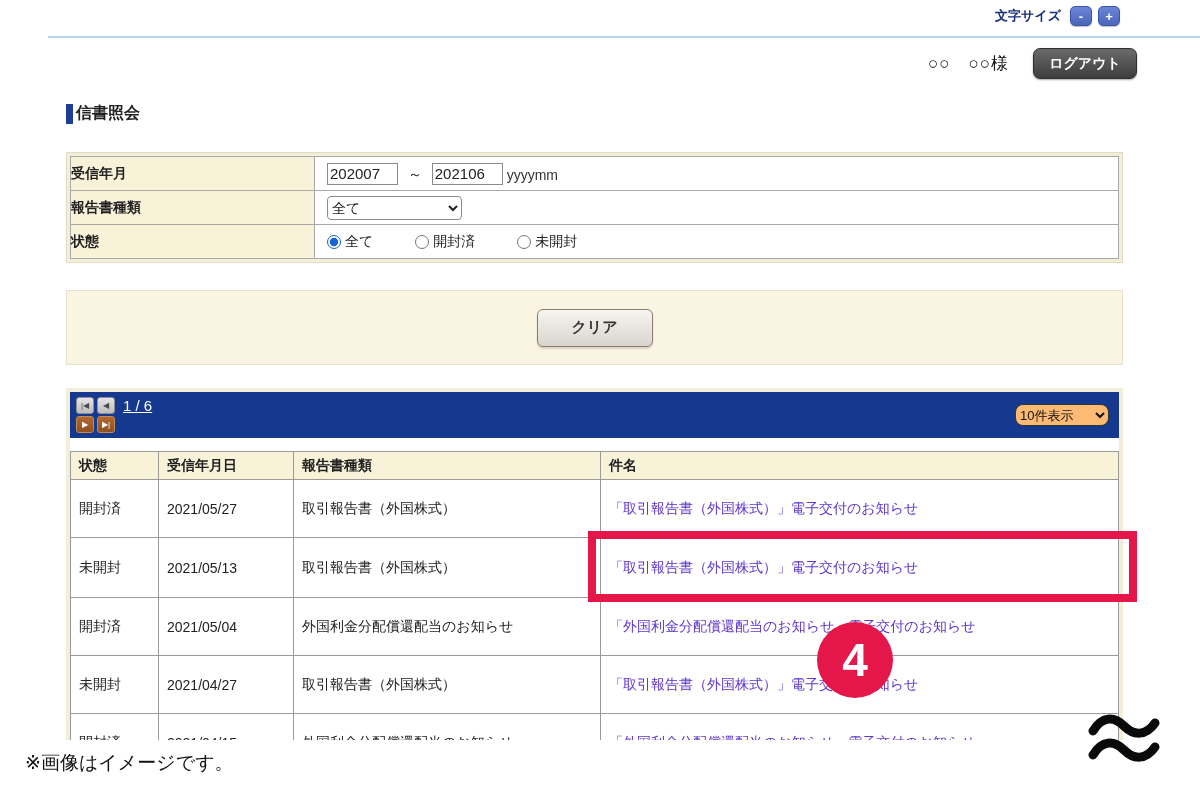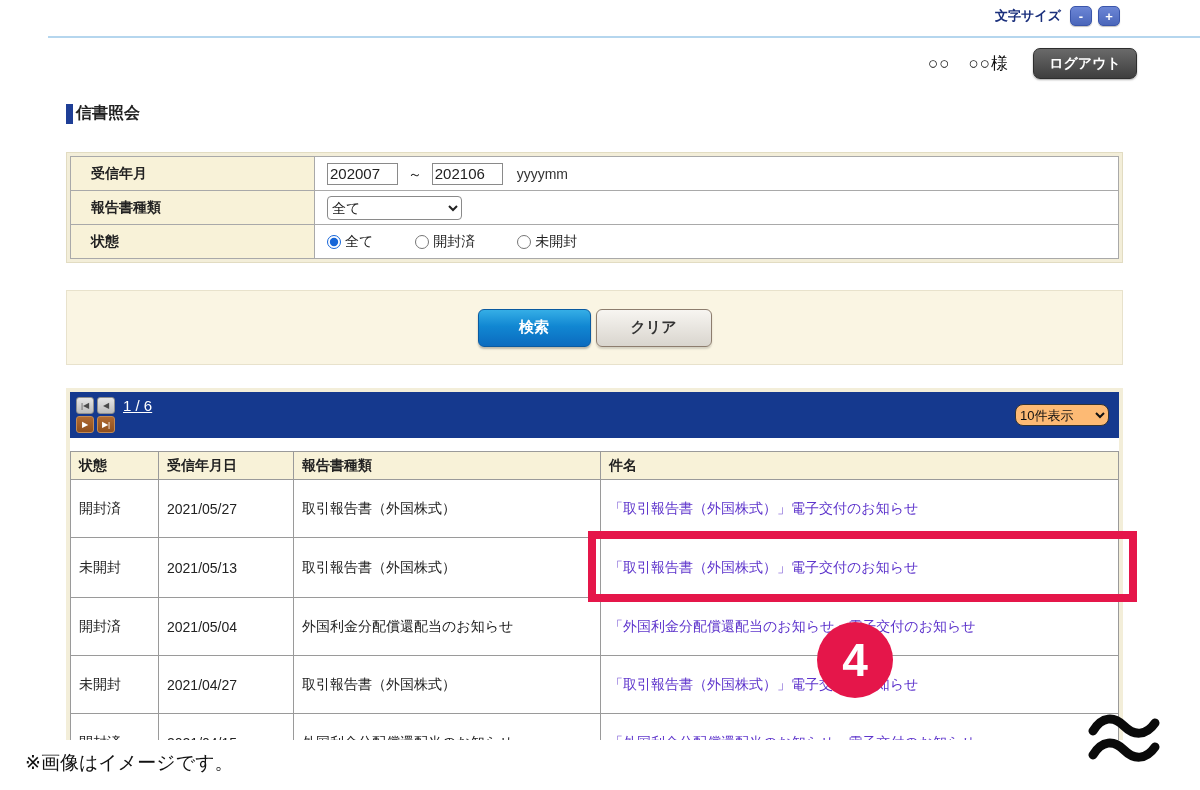--- a/index.html
+++ b/index.html
@@ -53,29 +53,29 @@
   .page-title { font-size:16px; font-weight:bold; color:#222; }
 
   
   .form-panel {
     position:absolute; top:152px; left:66px; width:1057px;
     background:#f3eed9; padding:3px; border:1px solid #e2dcc2;
   }
   .form-table { width:100%; border-collapse:collapse; background:#fff; }
   .form-table td { border:1px solid #a9a9a9; height:34px; font-size:14px; }
   .form-label {
-    width:244px; background:#f8f2d8; font-weight:bold; padding-left:20px; color:#222;
+    width:244px; background:#f8f2d8; font-weight:bold; padding-left:0; color:#222;
   }
   .form-value { padding-left:12px; }
   .ym-input {
     width:71px; height:22px; border:1px solid #8a8a8a; font-size:15px;
     padding:0 2px; font-family:inherit; color:#222; background:#fff;
   }
   .ym-sep { margin:0 6px; font-size:14px; }
-  .ym-hint { margin-left:10px; font-size:14px; color:#333; }
+  .ym-hint { font-size:14px; color:#333; }
   .type-select {
     width:135px; height:24px; font-size:14px; font-family:inherit;
     border:1px solid #8a8a8a; border-radius:4px; background:#fff; color:#222;
   }
   .radio-group { display:flex; align-items:center; }
   .radio-item { display:flex; align-items:center; margin-right:42px; font-size:14px; }
   .radio-item input { width:14px; height:14px; margin-right:4px; accent-color:#1565d8; }
 
   
   .actions-band {
@@ -213,21 +213,20 @@
               <span>未開封</span>
             </label>
           </span>
         </td>
       </tr>
     </tbody>
       </table>
   </div>
 
   <div class="actions-band">
-    <button class="btn-search">検索</button>
     <button class="btn-clear">クリア</button>
   </div>
 
   <div class="results-wrap">
     <div class="results-inner">
       <div class="pager-bar">
         <div class="pager-left">
           <div class="pager-row">
             <button class="pg-btn disabled">
                 <span>|◀</span>

